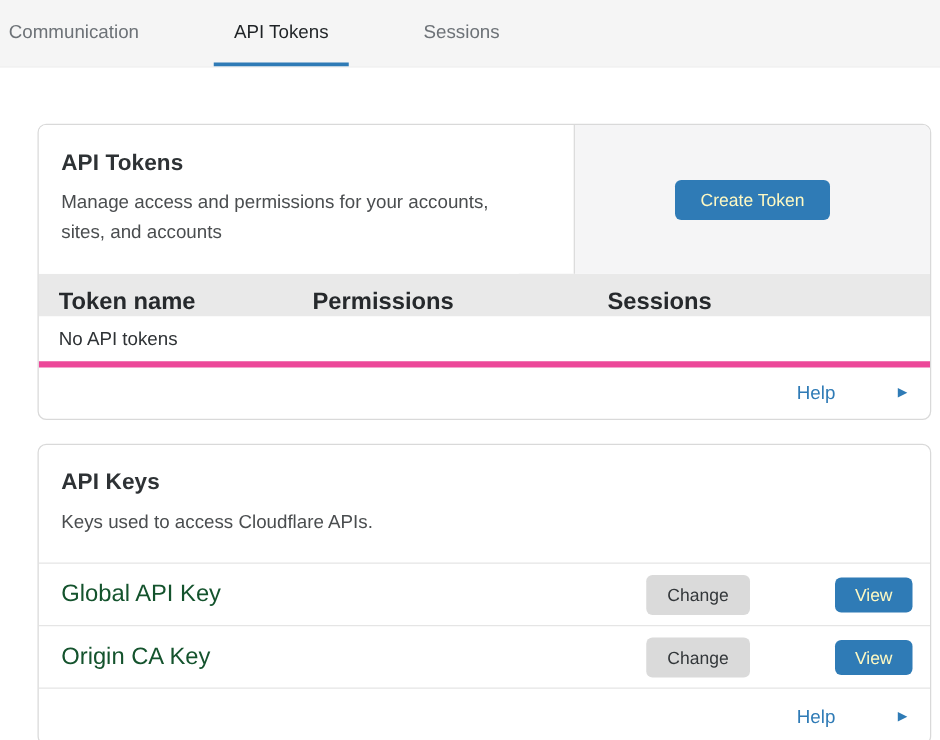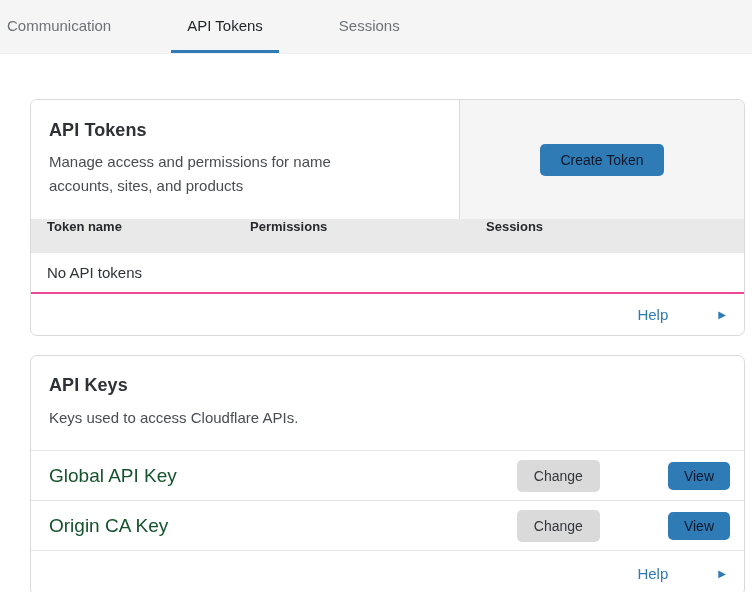--- a/index.html
+++ b/index.html
@@ -80,52 +80,52 @@
     display: inline-block;
     font-family: inherit;
     font-size: 14px;
     border: 0;
     border-radius: 5px;
     cursor: pointer;
     line-height: 1;
   }
   .btn-primary {
     background: #2f7bb6;
-    color: #0f172a;
+    color: #fef9c3;
     padding: 9px 20px;
   }
   .btn-secondary {
     background: #dadada;
     color: #33373a;
     padding: 9px 17px;
   }
 
   
   .table-header {
     display: flex;
-    align-items: flex-start;
+    align-items: flex-end;
     height: 34px;
     background: #e9e9e9;
     padding-left: 16px;
-    font-size: 13px;
+    font-size: 19px;
     font-weight: bold;
     color: #26292c;
   }
   .th-token { width: 159px; }
   .th-perm  { width: 192px; }
   .th-res   { width: 195px; }
   .th-status{ flex: 1; }
   .empty-row {
     height: 41px;
     display: flex;
     align-items: center;
     padding-left: 16px;
     font-size: 15px;
     color: #2e3235;
-    border-bottom: 2px solid #ec4899;
+    border-bottom: 5px solid #ec4899;
   }
   .help-row {
     height: 41px;
     display: flex;
     align-items: center;
     justify-content: flex-end;
     padding-right: 18px;
   }
   .help-link {
     color: #2f7bb6;
@@ -168,21 +168,21 @@
 <nav class="tabbar">
   <div class="tab first">Communication</div>
   <div class="tab active">API Tokens</div>
   <div class="tab">Sessions</div>
 </nav>
 
 <section class="card card-tokens">
   <div class="tokens-header">
     <div class="tokens-header-left">
       <div class="card-title">API Tokens</div>
-      <div class="card-desc">Manage access and permissions for name accounts, sites, and products</div>
+      <div class="card-desc">Manage access and permissions for your accounts, sites, and accounts</div>
     </div>
     <div class="tokens-header-right">
       <button class="btn btn-primary">Create Token</button>
     </div>
   </div>
 
   <div class="table-header">
     <div class="th-token">Token name</div>
     <div class="th-perm">Permissions</div>
     <div class="th-res">Sessions</div>

